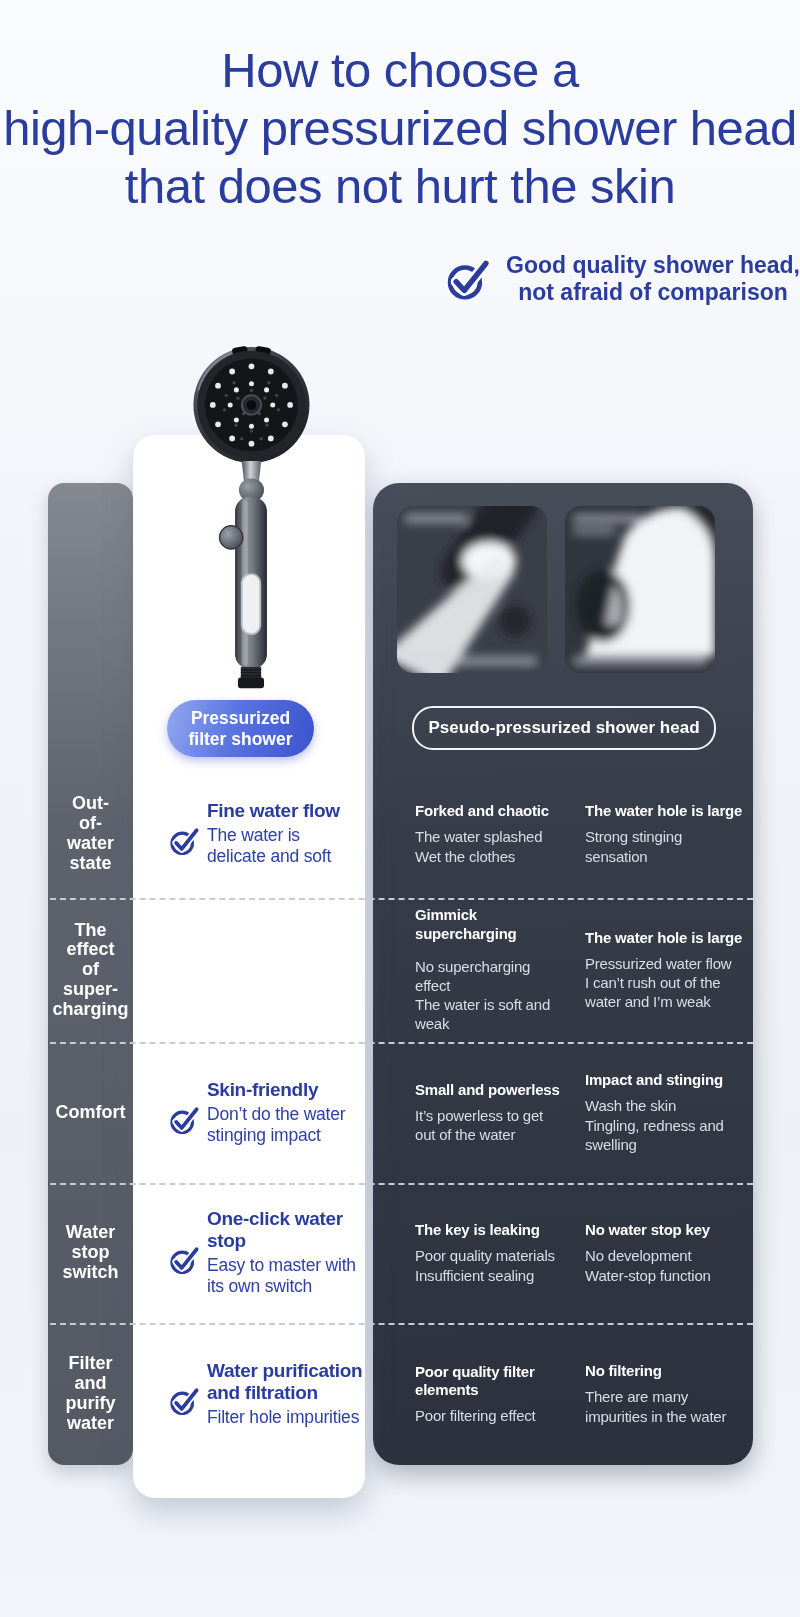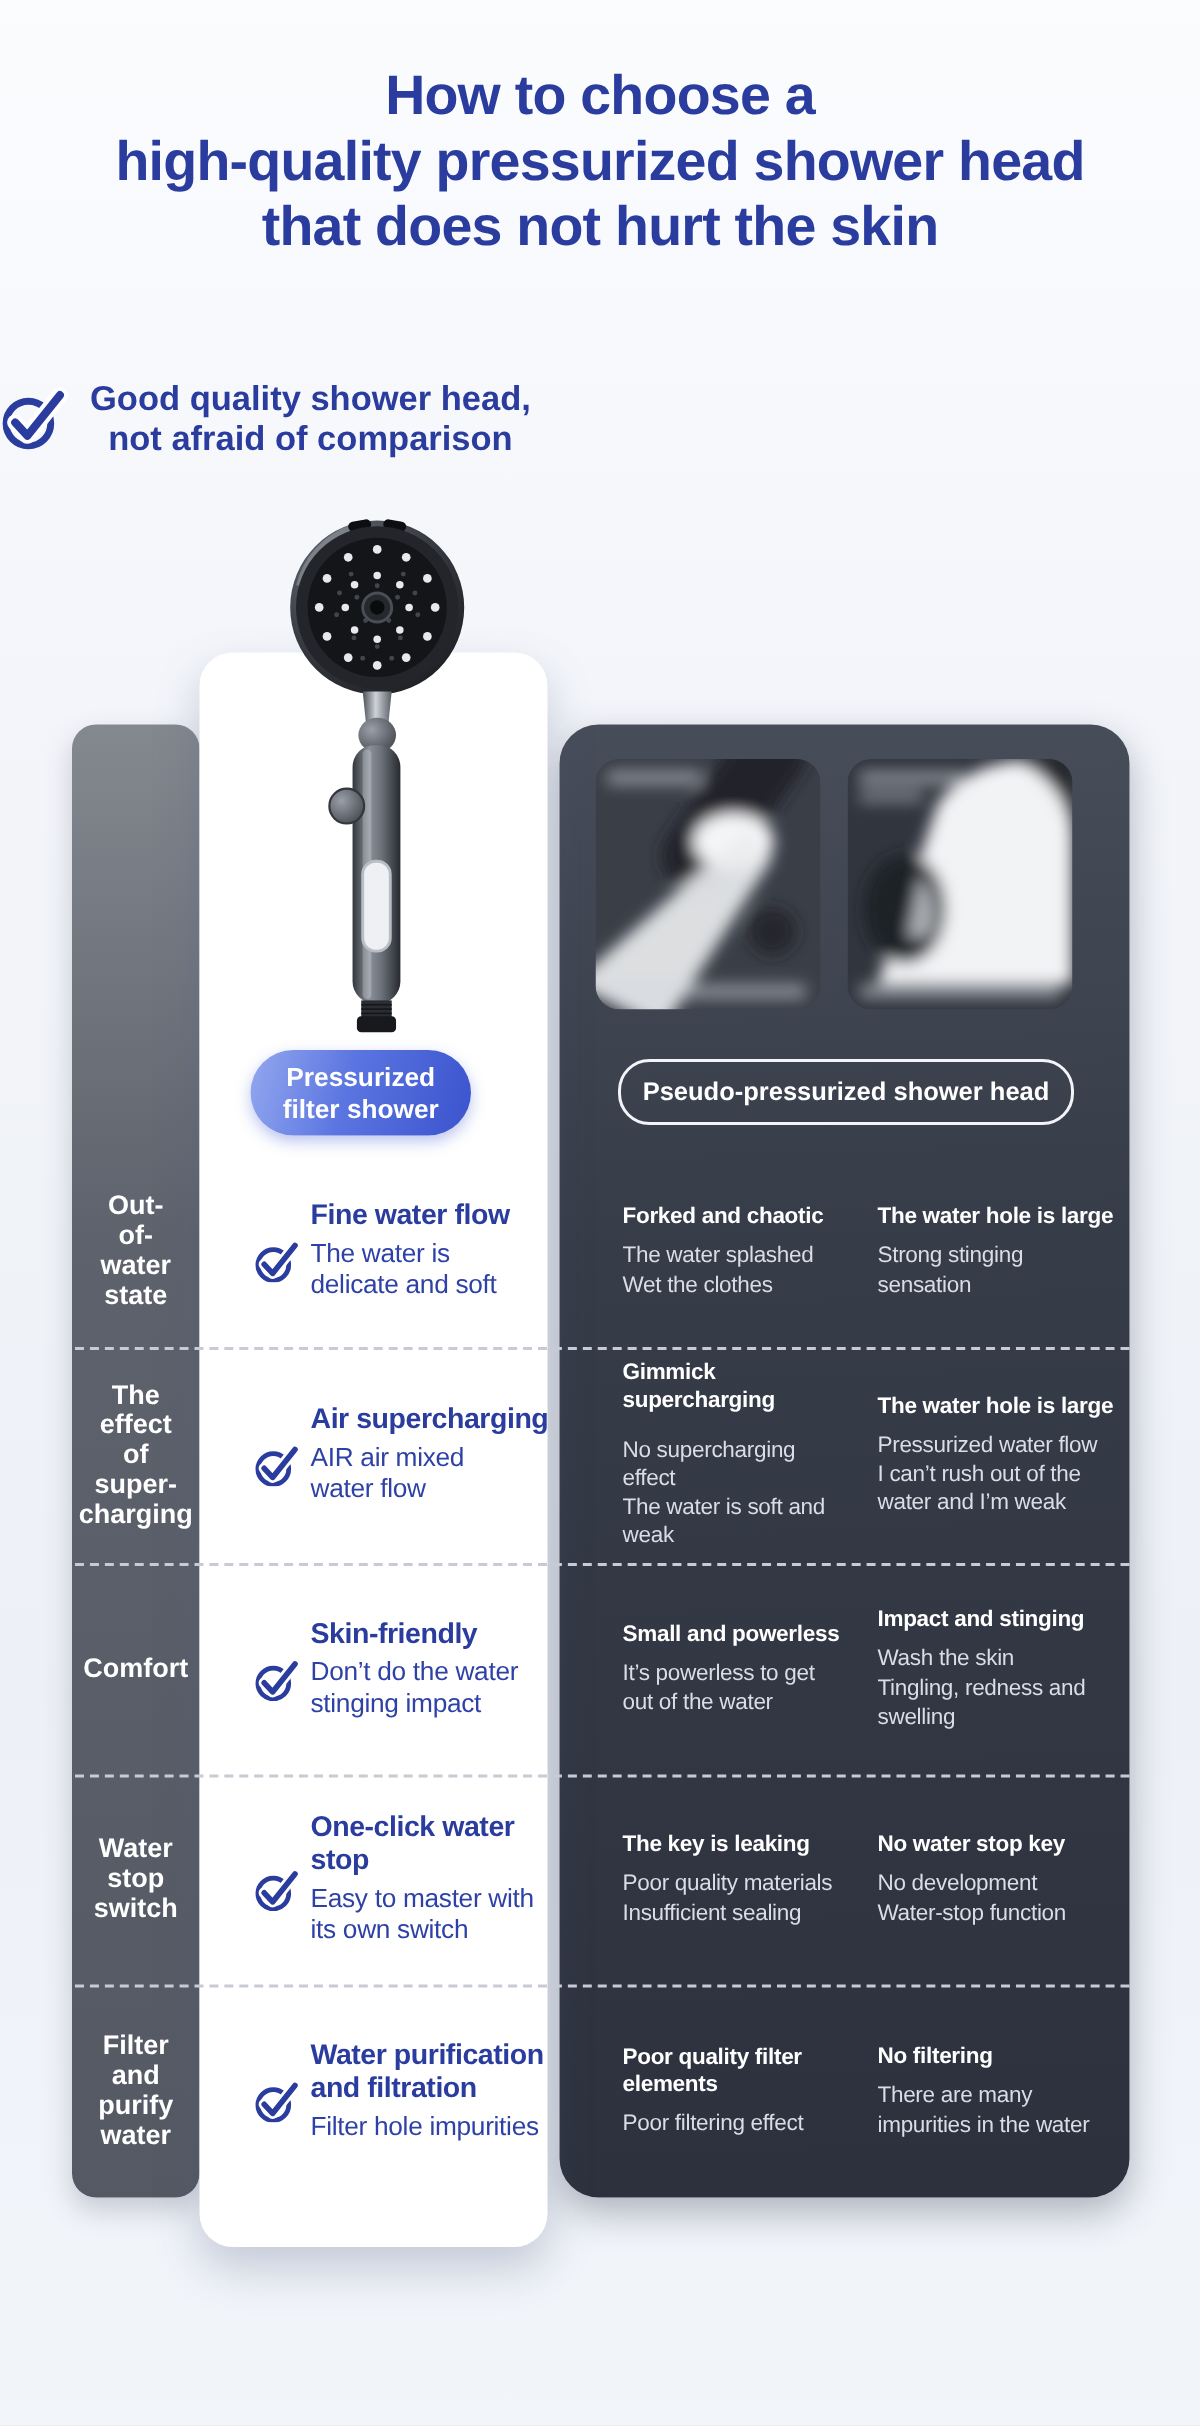--- a/index.html
+++ b/index.html
@@ -5,26 +5,26 @@
   html,body{margin:0;padding:0;background:#e9edf3;}
   #page{
     position:relative;width:800px;height:1617px;overflow:hidden;
     background:linear-gradient(180deg,#fbfcfe 0%,#f3f5fa 30%,#edf0f6 70%,#f2f5fa 100%);
     font-family:"Liberation Sans","DejaVu Sans",sans-serif;
   }
   .pre{white-space:pre-line;}
   
   .title{
     position:absolute;top:42px;left:0;width:800px;text-align:center;
-    font-size:37px;font-weight:bold;line-height:1.18;letter-spacing:-0.5px;
+    font-size:49px;font-weight:normal;line-height:1.18;letter-spacing:-0.5px;
     color:#2a3c9e;
   }
   .tagline{
     position:absolute;top:252px;left:0;width:800px;
-    display:flex;align-items:center;justify-content:flex-start;gap:14px;
+    display:flex;align-items:center;justify-content:flex-end;gap:14px;
   }
   .tagline .txt{font-size:23px;font-weight:bold;color:#2a3c9e;line-height:1.18;text-align:center;}
   .chk-big{width:46px;height:42px;flex:0 0 auto;}
   .chk-sm{width:32px;height:28px;flex:0 0 auto;margin-top:14px;}
   
   .gray-col{
     position:absolute;left:48px;top:483px;width:85px;height:982px;border-radius:16px;
     background:linear-gradient(180deg,#84888f 0%,#5d626c 35%,#545963 100%);
     box-shadow:0 8px 18px rgba(70,80,100,.25);z-index:1;
   }
@@ -262,30 +262,20 @@
 sensation</div>
     </div>
   </div>
 
   <div class="row" style="top:898px;height:144px;">
     <div class="cat pre">The
 effect
 of
 super-
 charging</div>
-    <div class="good">
-      <svg class="chk-sm">
-          <use href="#chk"></use>
-        </svg>
-      <div>
-          <div class="gtitle pre">Air supercharging</div>
-      <div class="gdesc pre">AIR air mixed
-water flow</div>
-        </div>
-    </div>
     <div class="badA">
       <div class="bhead pre">Gimmick supercharging</div>
       <div class="bbody pre" style="margin-top:14px">No supercharging
 effect
 The water is soft and
 weak</div>
     </div>
     <div class="badB">
       <div class="bhead pre">The water hole is large</div>
       <div class="bbody pre">Pressurized water flow

